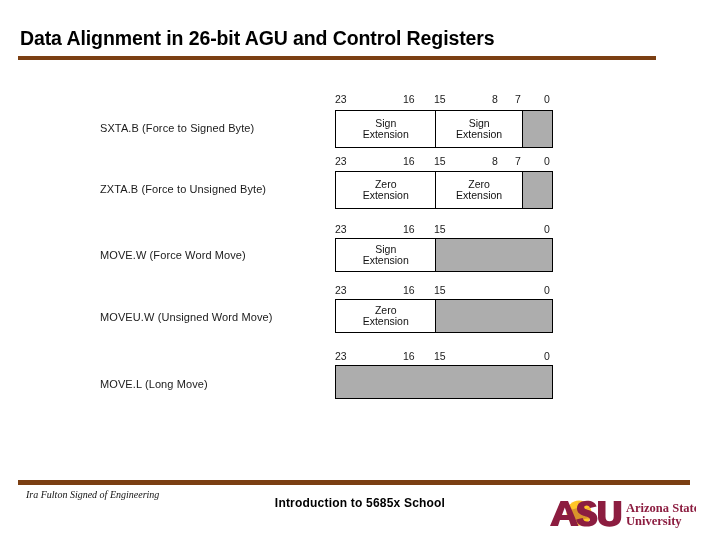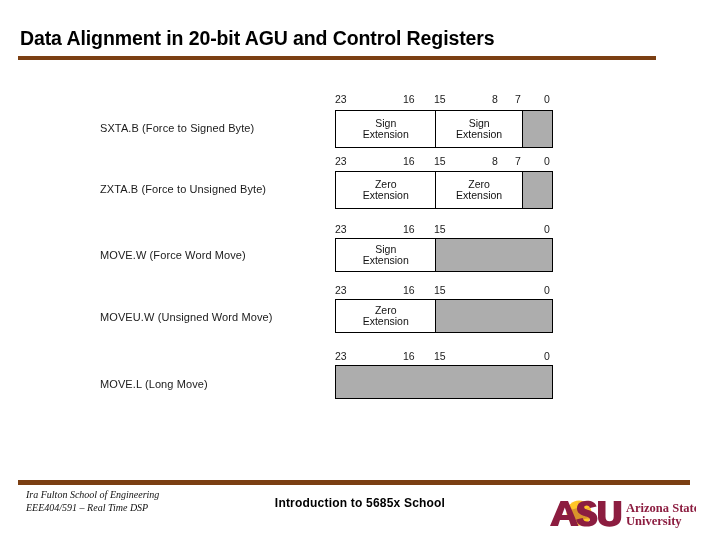--- a/index.html
+++ b/index.html
@@ -148,21 +148,21 @@
     left: 548px;
     top: 499px;
     width: 148px;
     height: 30px;
   }
   #asu-logo svg { display: block; }
 </style>
 </head>
 <body>
 
-<div id="slide-title">Data Alignment in 20-bit AGU and Control Registers</div>
+<div id="slide-title">Data Alignment in 26-bit AGU and Control Registers</div>
 <div id="title-rule"></div>
 
 <div id="diagram">
     <div class="reg-row" style="top: 0px;">
       <div class="row-label" style="top: 122px;">SXTA.B (Force to Signed Byte)</div>
       <div class="ticks" style="top: 94px;">
         <span class="tick" style="left: 0px;">23</span>
         <span class="tick" style="left: 68px;">16</span>
         <span class="tick" style="left: 99px;">15</span>
         <span class="tick" style="left: 157px;">8</span>
@@ -245,22 +245,21 @@
       </div>
       <div class="reg-box" style="top: 365px; height: 34px;">
         <div class="cell gray" style="width: 100%;"></div>
       </div>
     </div>
   </div>
 
 <div id="footer-rule"></div>
 
 <div id="footer-left">
-    <div>Ira Fulton School of Engineering</div>
-    <div>EEE404/591 – Real Time DSP</div>
+    <div>Ira Fulton Signed of Engineering</div>
   </div>
 
 <div id="footer-center">
   <div class="f-title">Introduction to 5685x School</div>
 </div>
 
 <div id="asu-logo">
   <svg width="148" height="30" viewBox="0 0 148 30" xmlns="http://www.w3.org/2000/svg">
     <g>
       <circle cx="31" cy="14" r="12.5" fill="#FFC627"></circle>

